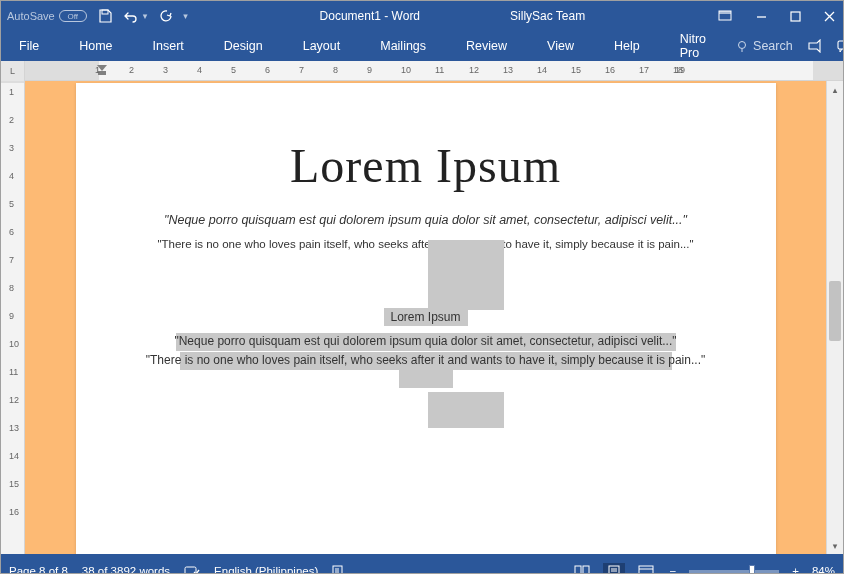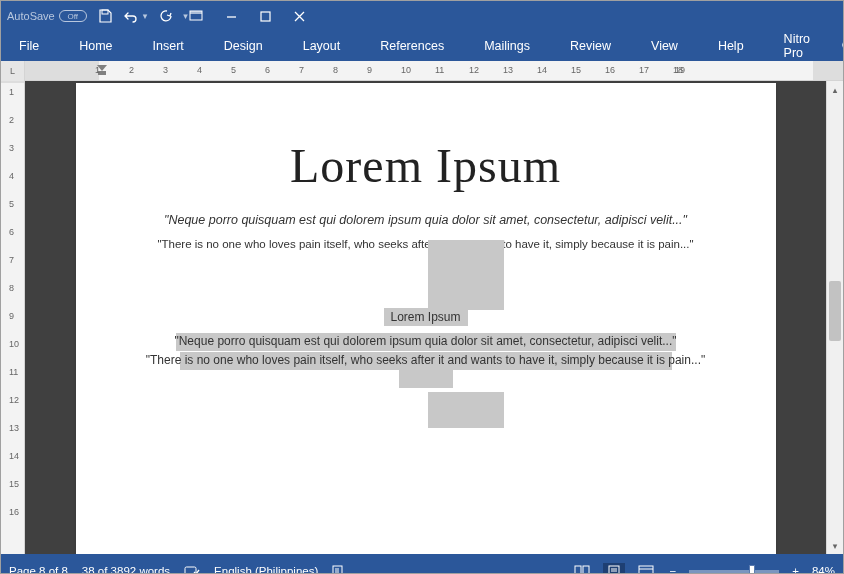--- a/index.html
+++ b/index.html
@@ -27,21 +27,21 @@
 .ruler-margin { position: absolute; top: 0; bottom: 0; background: #ddd; }
 .ruler-indent { position: absolute; width: 10px; height: 8px; left: 72px; top: 10px; }
 .ruler-indent::before { content: ""; position: absolute; width: 0; height: 0; border-left: 5px solid transparent; border-right: 5px solid transparent; border-top: 6px solid #808080; top: -6px; left: 0; }
 .ruler-indent::after { content: ""; position: absolute; width: 8px; height: 4px; background: #808080; left: 1px; top: 0; }
 
 .workspace { display: flex; height: 473px; background: #eef2f7; }
 .ruler-v { width: 24px; background: #f3f3f3; position: relative; border-right: 1px solid #d4d4d4; }
 .ruler-v-tick { position: absolute; left: 8px; font-size: 9px; color: #666; }
 .ruler-v-margin { position: absolute; left: 0; right: 0; background: #ddd; }
 
-.doc-scroll { flex: 1; overflow: hidden; position: relative; display: flex; justify-content: center; background: #404040; }
+.doc-scroll { flex: 1; overflow: hidden; position: relative; display: flex; justify-content: center; background: #fdba74; }
 .page { width: 700px; background: #fff; margin-top: 2px; box-shadow: 0 1px 3px rgba(0,0,0,0.15); padding: 55px 40px 30px 40px; position: relative; }
 .h1 { font-family: Georgia, 'Times New Roman', serif; font-size: 48px; text-align: center; color: #222; letter-spacing: 1px; margin-bottom: 18px; }
 .sub1 { text-align: center; font-style: italic; font-size: 12.5px; color: #333; margin-bottom: 8px; line-height: 1.5; }
 .sub2 { text-align: center; font-size: 11.5px; color: #333; margin-bottom: 60px; }
 .small-title { text-align: center; font-size: 12px; color: #333; margin-bottom: 8px; position: relative; }
 .body-line { text-align: center; font-size: 12px; color: #333; line-height: 1.6; position: relative; }
 .highlight-box { position: absolute; background: #c8c8c8; pointer-events: none; }
 .sel { position: absolute; left: 50%; transform: translateX(-50%); background: #c8c8c8; height: 18px; z-index: 0; }
 .text-z { position: relative; z-index: 1; }
 
@@ -82,20 +82,24 @@
         </svg>
       </span>
     <span style="color:#b8c7de;font-size:9px;margin-left:-6px">▾</span>
     <span class="qat-icon">
         <svg width="14" height="14" viewBox="0 0 14 14">
           <path d="M9 2a5 5 0 1 0 4 5" fill="none" stroke="#fff" stroke-width="1.3"></path>
           <path d="M13 4l-1 3-3-1" fill="none" stroke="#fff" stroke-width="1.3"></path>
         </svg>
       </span>
     <span style="color:#b8c7de;font-size:9px">▾</span>
+  </div>
+  <div class="title-center">
+    <span>Document1 - Word</span>
+    <span>SillySac Team</span>
   </div>
   <div class="title-right">
     <span class="win-icon">
         <svg width="14" height="12" viewBox="0 0 14 12">
           <rect x="1" y="1" width="12" height="9" fill="none" stroke="#fff"></rect>
           <rect x="1" y="1" width="12" height="3" fill="#fff" opacity="0.6"></rect>
         </svg>
       </span>
     <div class="win-controls">
       <span class="win-icon">
@@ -116,21 +120,20 @@
     </div>
   </div>
 </div>
 
 <div class="ribbon-tabs">
   <div class="ribbon-tab">File</div>
   <div class="ribbon-tab">Home</div>
   <div class="ribbon-tab">Insert</div>
   <div class="ribbon-tab">Design</div>
   <div class="ribbon-tab">Layout</div>
-  <div class="ribbon-tab">References</div>
   <div class="ribbon-tab">Mailings</div>
   <div class="ribbon-tab">Review</div>
   <div class="ribbon-tab">View</div>
   <div class="ribbon-tab">Help</div>
   <div class="ribbon-tab">Nitro Pro</div>
   <div class="ribbon-right">
     <div class="search-box">
       <svg width="13" height="13">
           <circle cx="6" cy="5" r="3.5" fill="none" stroke="#cdd9ea"></circle>
           <line x1="6" y1="9" x2="6" y2="12" stroke="#cdd9ea"></line>

